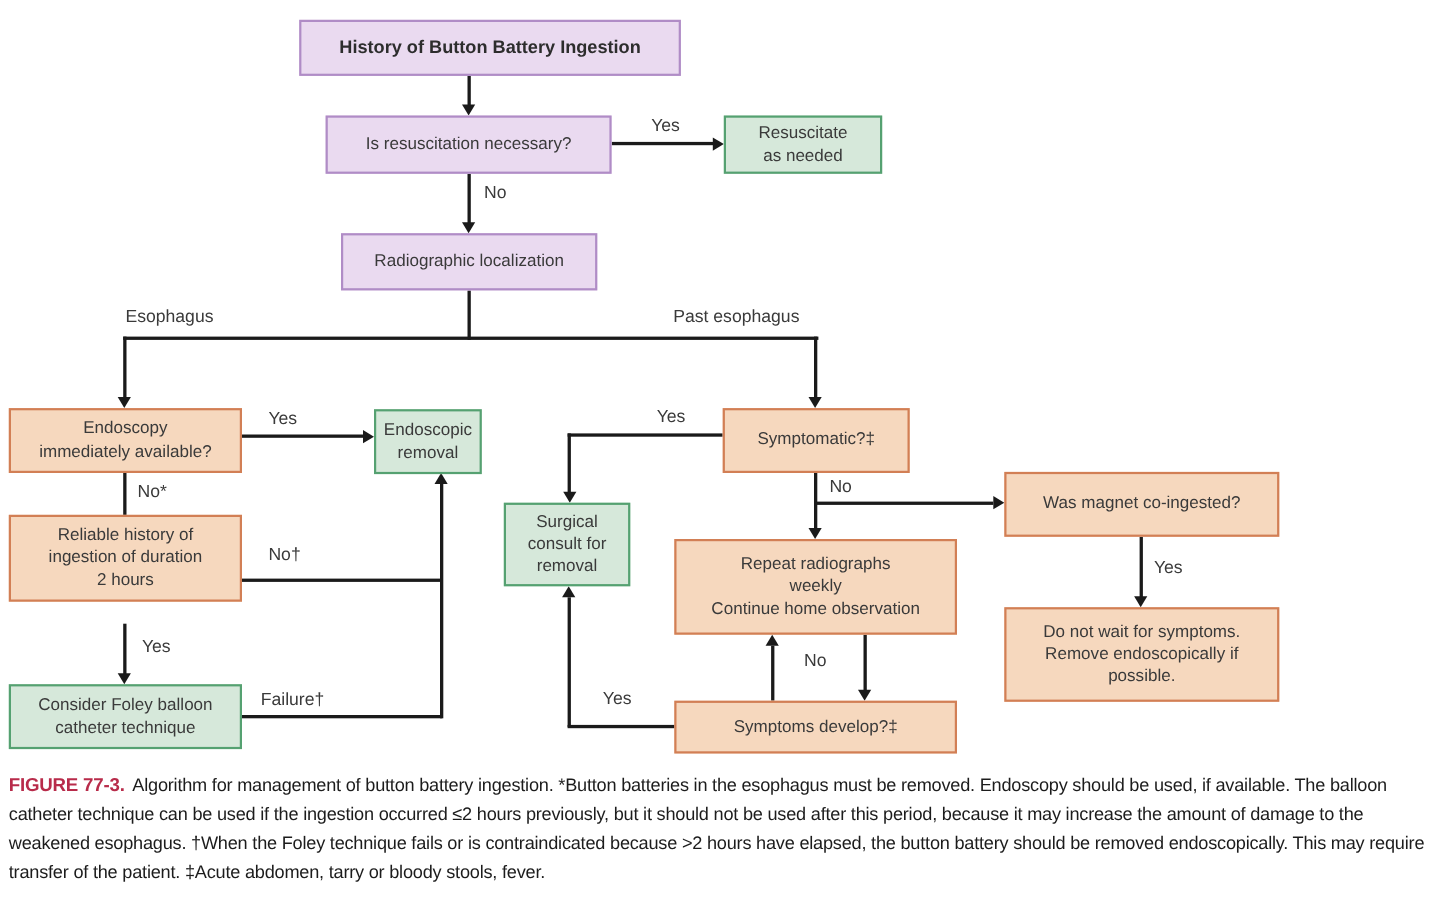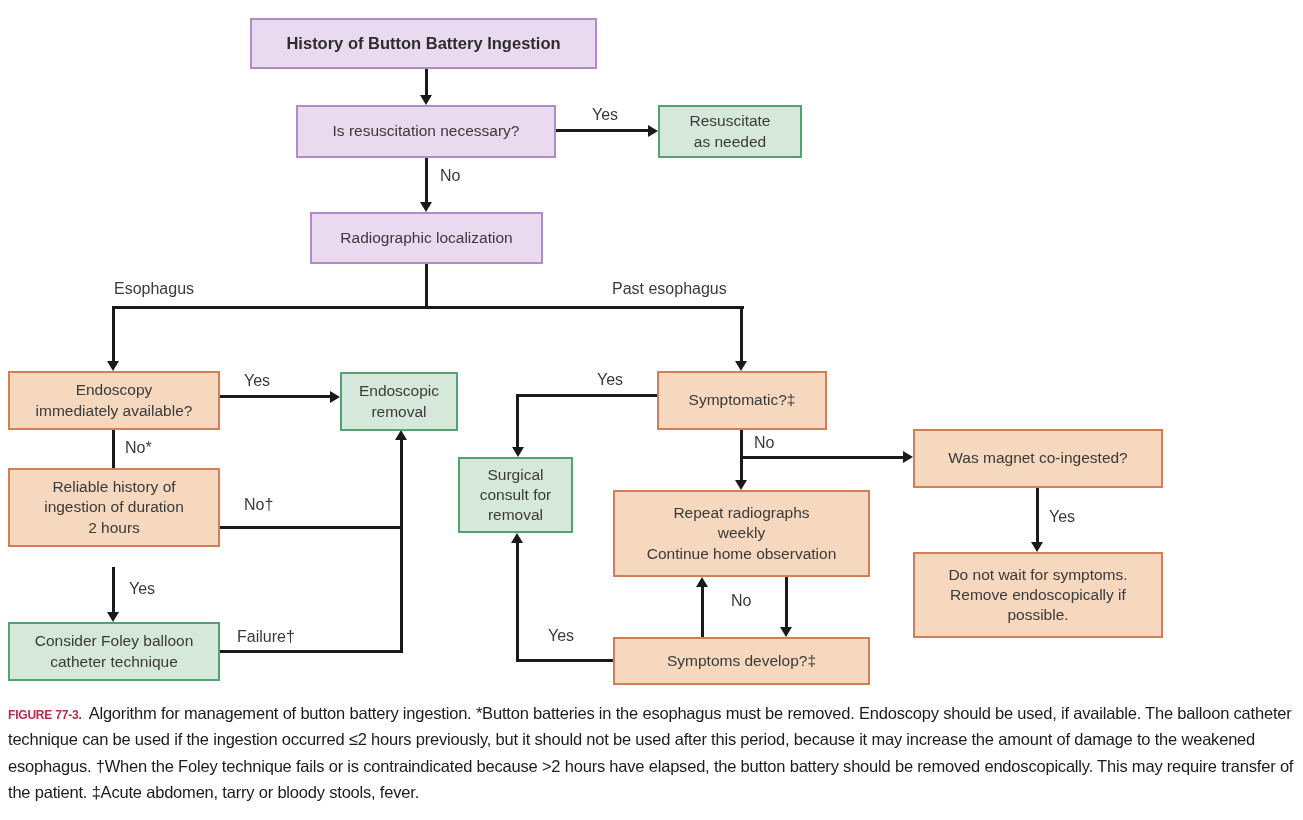--- a/index.html
+++ b/index.html
@@ -30,21 +30,21 @@
   .arrow.down {border-left:6px solid transparent; border-right:6px solid transparent; border-top:10px solid var(--line);}
   .arrow.up   {border-left:6px solid transparent; border-right:6px solid transparent; border-bottom:10px solid var(--line);}
   .arrow.right{border-top:6px solid transparent; border-bottom:6px solid transparent; border-left:10px solid var(--line);}
   .edge-label{
     position:absolute; font-size:16px; color:#3a3a3a; white-space:nowrap;
   }
   .caption{
     position:absolute; left:8px; top:700px; width:1290px;
     font-size:16.5px; line-height:1.6; letter-spacing:-0.2px; color:#1c1c1c;
   }
-  .cap-label{color:var(--caption-label-color); font-weight:bold; margin-right:7px; font-size:12px;margin-top:36px;}
+  .cap-label{color:var(--caption-label-color); font-weight:bold; margin-right:7px; font-size:17px;margin-top:36px;}
 </style>
 </head>
 <body>
 
 <div id="stage">
 
   <div class="vline" style="left:425px; top:69px;  height:28px;"></div>
   <div class="arrow down" style="left:420px; top:95px;"></div>
 
   <div class="hline" style="left:556px; top:129px; width:93px;"></div>
@@ -91,21 +91,21 @@
 
   <div class="vline" style="left:701px; top:587px; height:50px;"></div>
   <div class="arrow up" style="left:696px; top:577px;"></div>
   <div class="vline" style="left:785px; top:577px; height:52px;"></div>
   <div class="arrow down" style="left:780px; top:627px;"></div>
 
   <div class="hline" style="left:516px; top:659px; width:98px;"></div>
   <div class="vline" style="left:516px; top:543px; height:118px;"></div>
   <div class="arrow up" style="left:511px; top:533px;"></div>
 
-  <div class="box purple" style="left:250px; top:18px; width:347px; height:51px;">
+  <div class="box purple" style="left:272px; top:18px; width:347px; height:51px;">
     <span class="box-text bold">History of Button Battery Ingestion</span>
   </div>
 
   <div class="box purple" style="left:296px; top:105px; width:260px; height:53px;">
     <span class="box-text">Is resuscitation necessary?</span>
   </div>
 
   <div class="box purple" style="left:310px; top:212px; width:233px; height:52px;">
     <span class="box-text">Radiographic localization</span>
   </div>
@@ -113,21 +113,21 @@
   <div class="box green" style="left:658px; top:105px; width:144px; height:53px;">
     <span class="box-text">Resuscitate
 as needed</span>
   </div>
 
   <div class="box orange" style="left:8px; top:371px; width:212px; height:59px;">
     <span class="box-text">Endoscopy
 immediately available?</span>
   </div>
 
-  <div class="box green" style="left:340px; top:372px; width:118px; height:59px;">
+  <div class="box green" style="left:340px; top:372px; width:98px; height:59px;">
     <span class="box-text">Endoscopic
 removal</span>
   </div>
 
   <div class="box orange" style="left:8px; top:468px; width:212px; height:79px;">
     <span class="box-text">Reliable history of
 ingestion of duration
 2 hours</span>
   </div>
 

